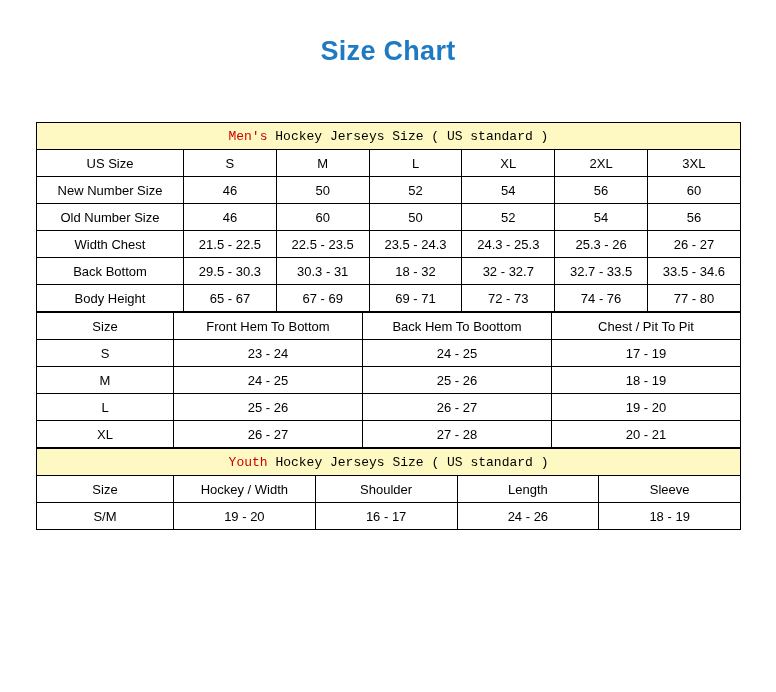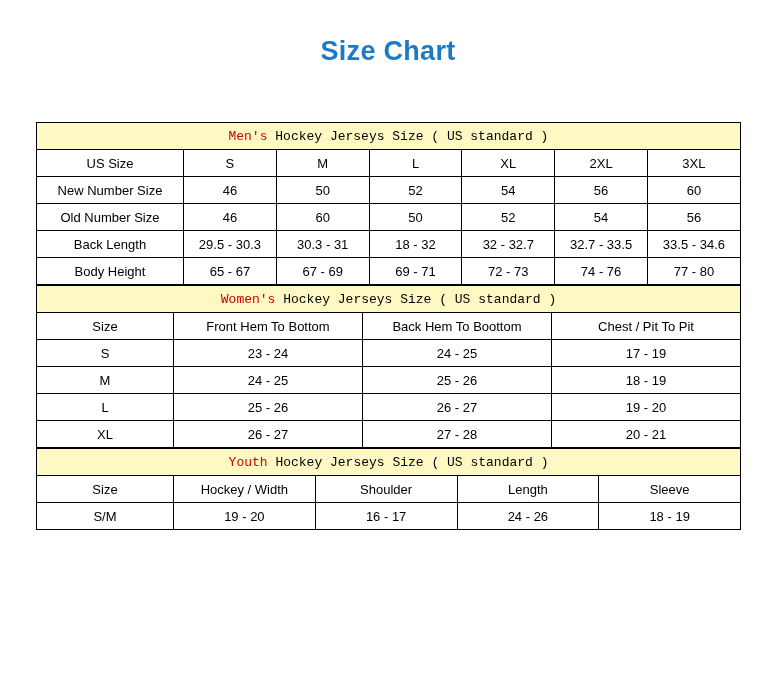--- a/index.html
+++ b/index.html
@@ -128,21 +128,30 @@
       <tr>
         <td class="rowlabel">Old Number Size</td>
         <td>46</td>
         <td>60</td>
         <td>50</td>
         <td>52</td>
         <td>54</td>
         <td>56</td>
       </tr>
       <tr>
-        <td class="rowlabel">Back Length</td>
+        <td class="rowlabel">Width Chest</td>
+        <td>21.5 - 22.5</td>
+        <td>22.5 - 23.5</td>
+        <td>23.5 - 24.3</td>
+        <td>24.3 - 25.3</td>
+        <td>25.3 - 26</td>
+        <td>26 - 27</td>
+      </tr>
+      <tr>
+        <td class="rowlabel">Back Bottom</td>
         <td>29.5 - 30.3</td>
         <td>30.3 - 31</td>
         <td>18 - 32</td>
         <td>32 - 32.7</td>
         <td>32.7 - 33.5</td>
         <td>33.5 - 34.6</td>
       </tr>
       <tr>
         <td class="rowlabel">Body Height</td>
         <td>65 - 67</td>
@@ -156,23 +165,20 @@
       </table>
 
     <table class="sz">
       <colgroup>
         <col class="w-c0">
           <col class="w-c">
           <col class="w-c">
           <col class="w-c">
       </colgroup>
       <tbody>
-          <tr class="banner">
-        <td colspan="4"><span class="accent-women">Women's</span><span> Hockey Jerseys Size ( US standard )</span></td>
-      </tr>
       <tr class="hdr">
         <td>Size</td>
         <td>Front Hem To Bottom</td>
         <td>Back Hem To Boottom</td>
         <td>Chest / Pit To Pit</td>
       </tr>
       <tr>
         <td class="bold-cell">S</td>
         <td>23 - 24</td>
         <td>24 - 25</td>

